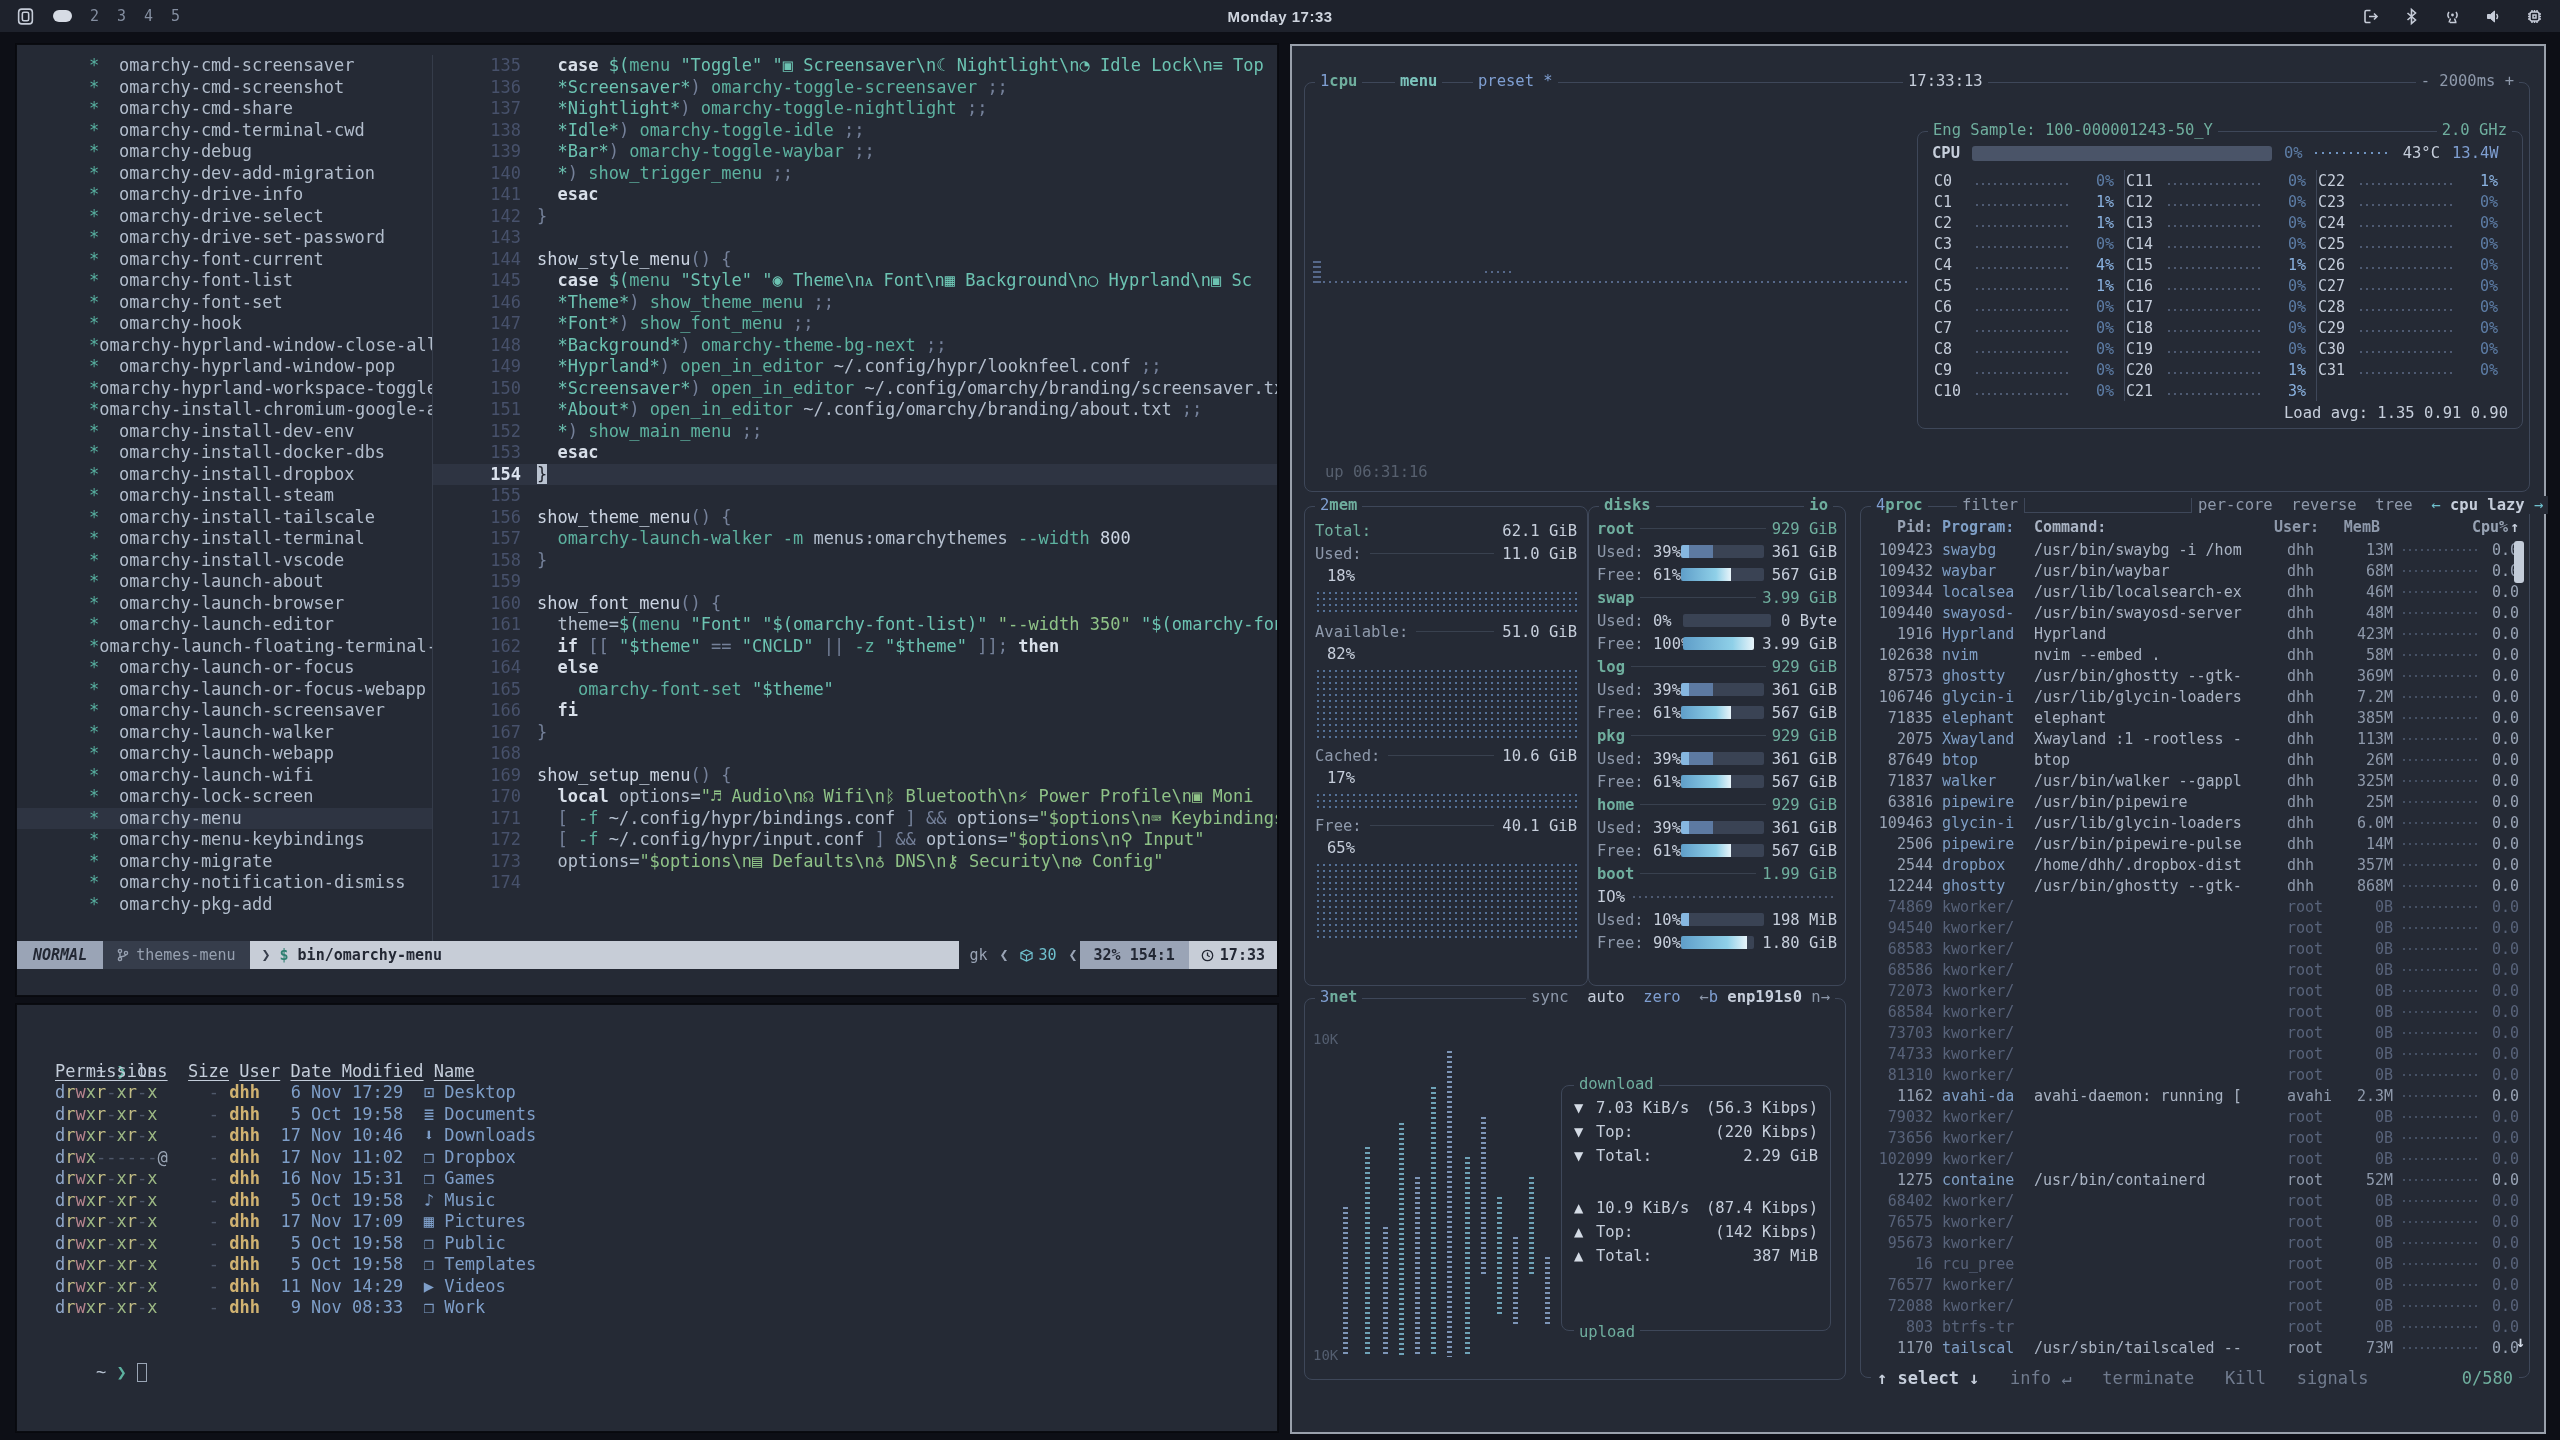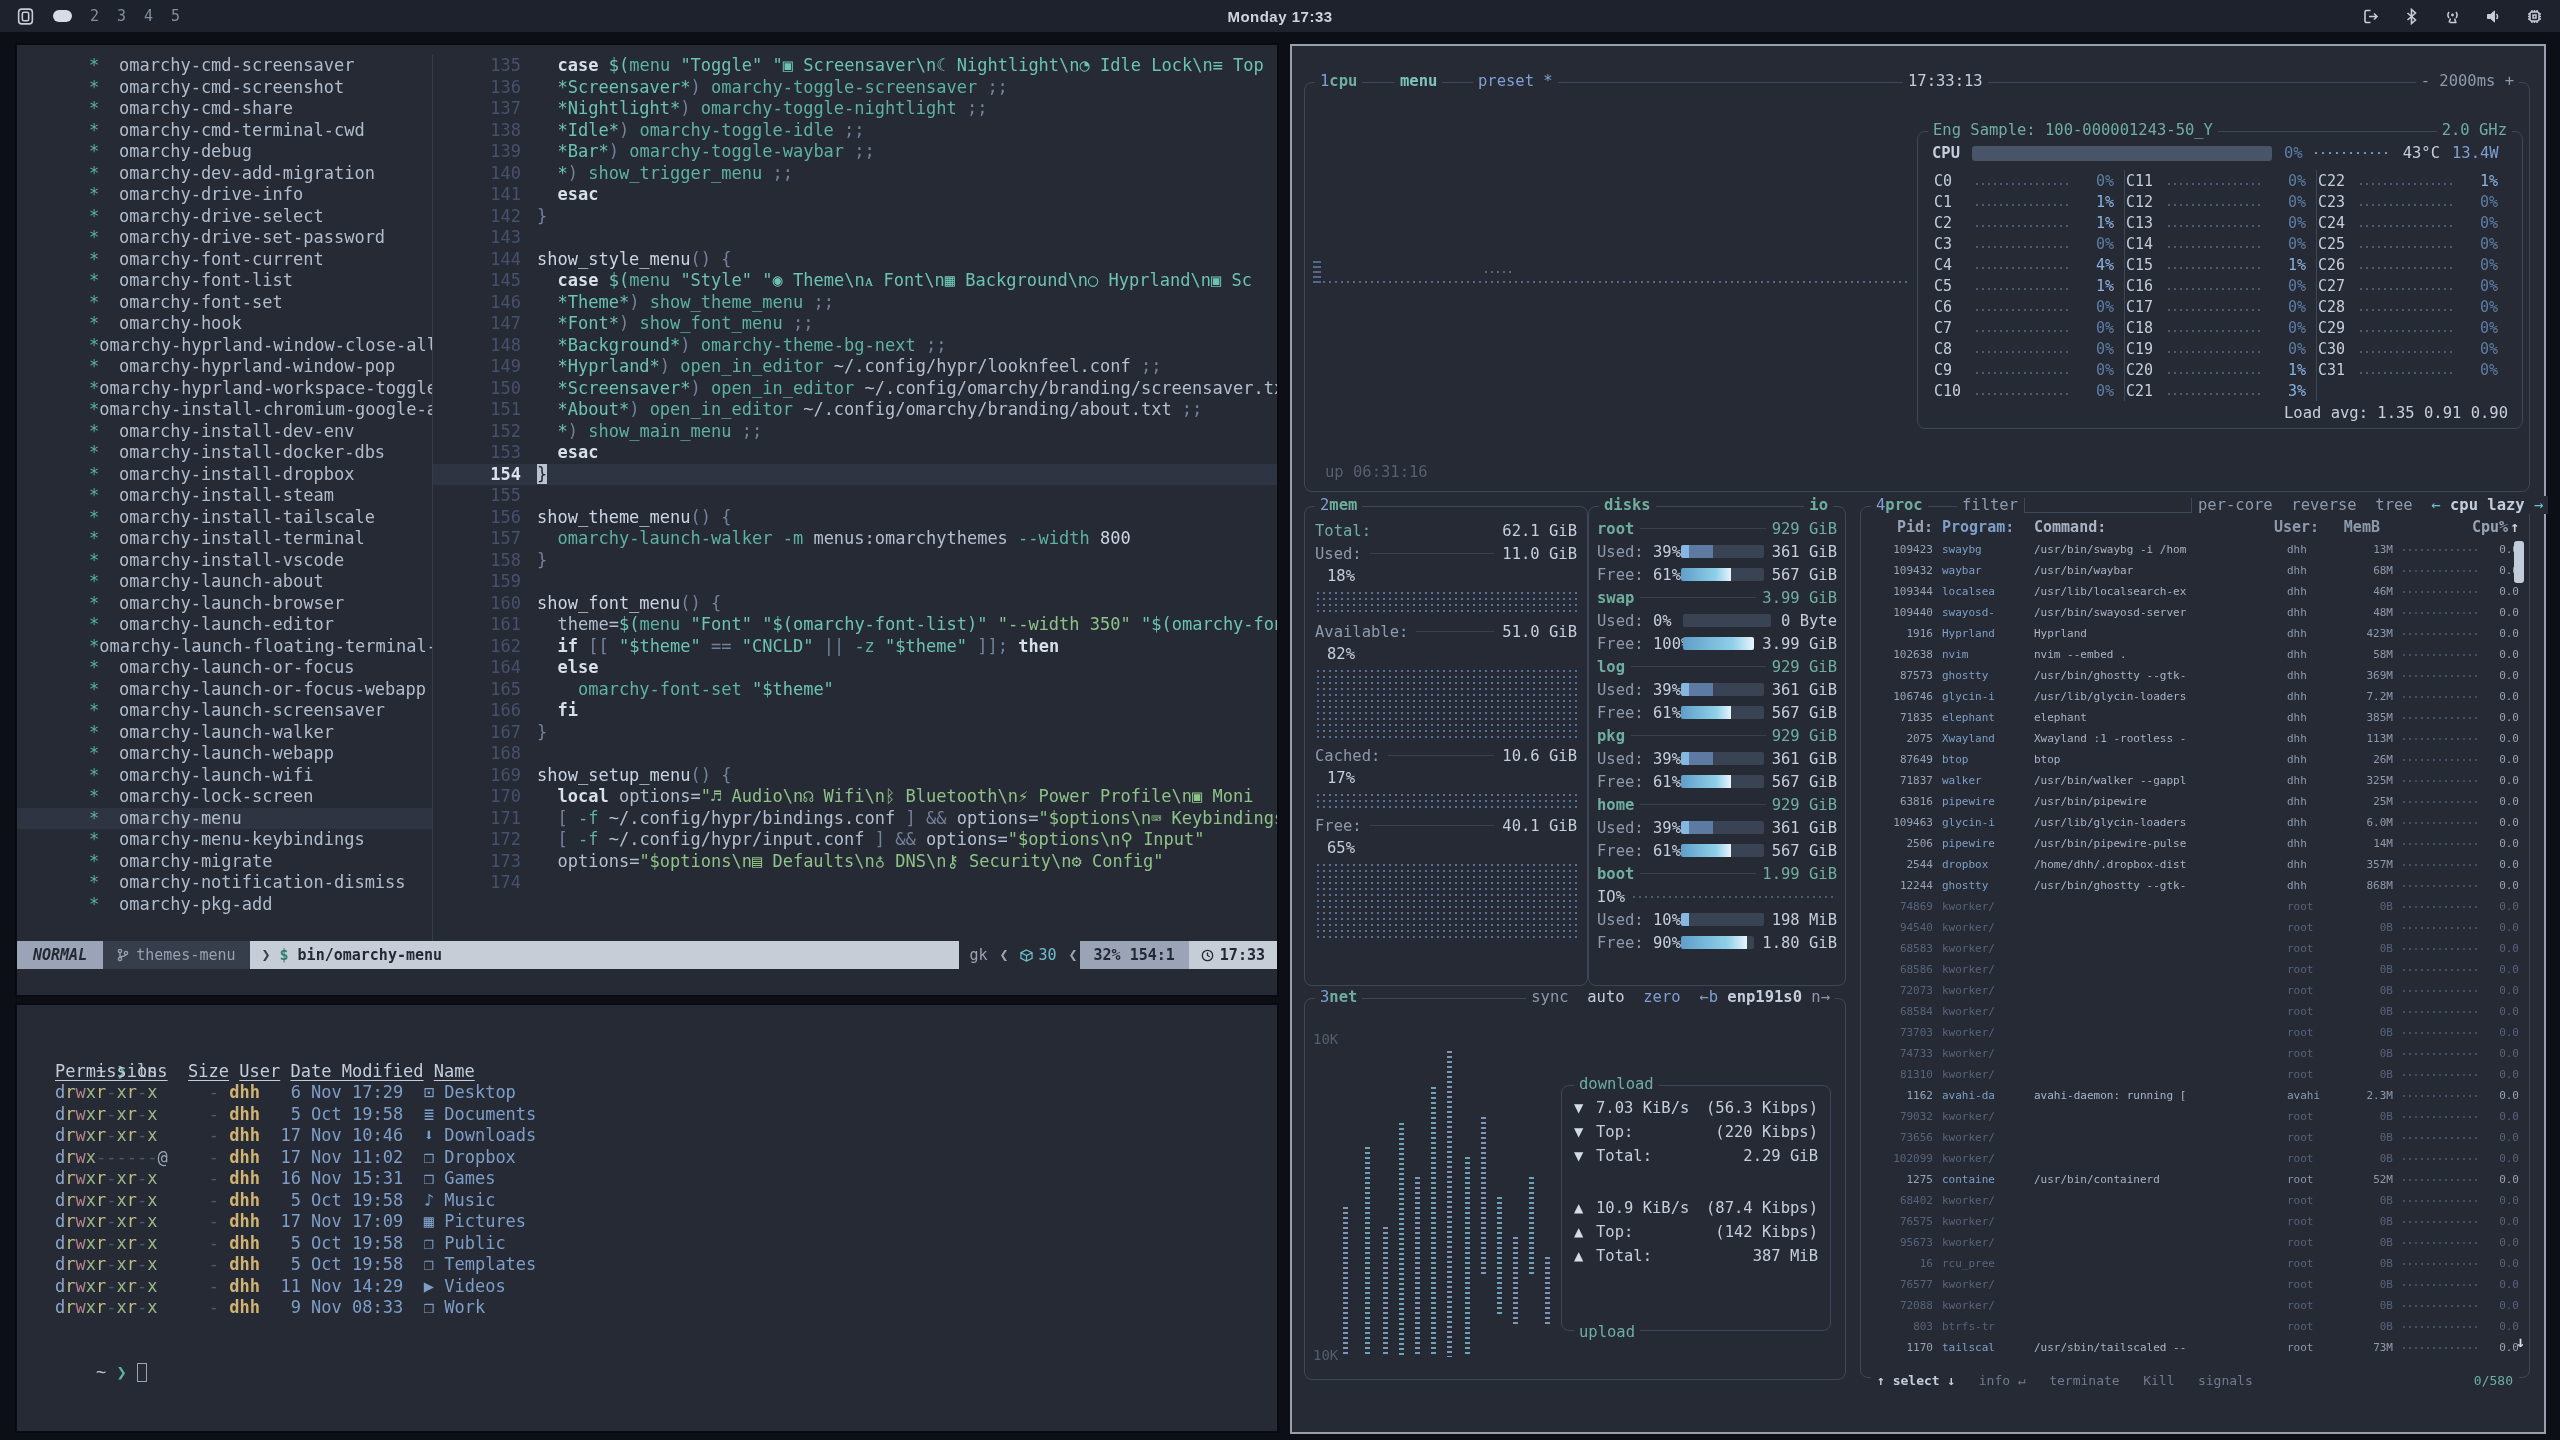--- a/index.html
+++ b/index.html
@@ -121,32 +121,32 @@
   
   .netgraph { position:absolute; left:8px; top:28px; width:242px; bottom:12px; }
   .ncol { position:absolute; width:5px; }
   .scale { position:absolute; color:#545e70; font-size:14px; }
   .nd-row { display:flex; align-items:center; height:24px; white-space:pre; padding:0 12px; color:#c6cedb; }
   .nd-row .arr { width:22px; color:#d4dbe5; }
   .nd-row .rv { margin-left:auto; }
 
   
   .pr-head { display:flex; align-items:center; height:24px; padding:0 10px 0 6px; color:#6fae9e; font-weight:bold; white-space:pre; margin-top:8px; font-size:15px;}
-  .pr-row { display:flex; align-items:center; height:21px; padding:0 10px 0 6px; font-size:11px; white-space:pre; }
+  .pr-row { display:flex; align-items:center; height:21px; padding:0 10px 0 6px; font-size:15px; white-space:pre; }
   .pr-pid { width:66px; text-align:right; color:#98a3b4; flex:none;}
   .pr-prog { width:92px; margin-left:9px; color:#7f9fc6; flex:none; overflow:hidden;}
   .pr-cmd { flex:1; color:#aab4c4; overflow:hidden; }
   .pr-user { width:56px; color:#8e99ab; flex:none;}
   .pr-mem { width:50px; text-align:right; color:#8e99ab; flex:none;}
   .pr-dots { width:76px; height:8px; margin:0 6px 0 10px; background:repeating-linear-gradient(90deg,#455064 0 2px,transparent 2px 6px) center/100% 2px no-repeat; flex:none;}
   .pr-cpu { width:34px; text-align:right; color:#98a3b4; flex:none;}
   .pr-row.dim .pr-pid, .pr-row.dim .pr-prog, .pr-row.dim .pr-cmd,
   .pr-row.dim .pr-user, .pr-row.dim .pr-mem, .pr-row.dim .pr-cpu { color:#58637a; }
   .pr-foot { position:absolute; left:10px; right:10px; bottom:-11px; display:flex; align-items:center;
-             background:#252a35; padding:0 6px; white-space:pre; color:#707b8e; font-size:13px; }
+             background:#252a35; padding:0 6px; white-space:pre; color:#707b8e; font-size:17px; }
   .filterbox { display:inline-block; width:168px; height:15px; border:1px solid #3e4759; border-top:none; vertical-align:-3px; margin:0 6px; }
   .scrollthumb { position:absolute; right:5px; top:34px; width:10px; height:42px; background:#c3ccd9; border-radius:3px; }
   .pr-downarrow { position:absolute; right:4px; bottom:26px; color:#d6dde9; font-weight:bold; }
 </style>
 </head>
 <body>
 
 <div class="topbar">
   <div class="tb-left">
     <span>

